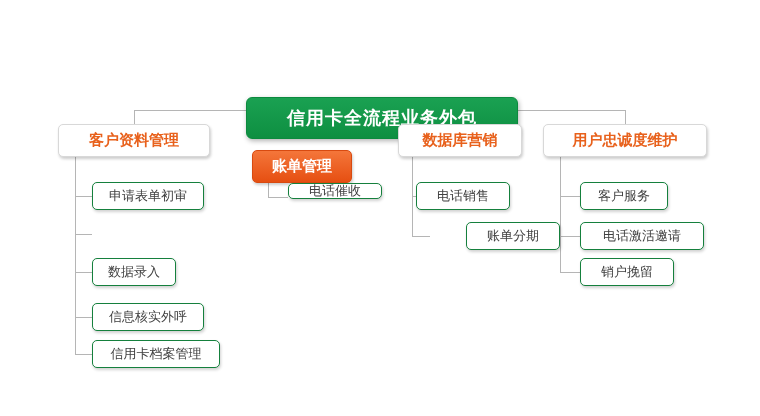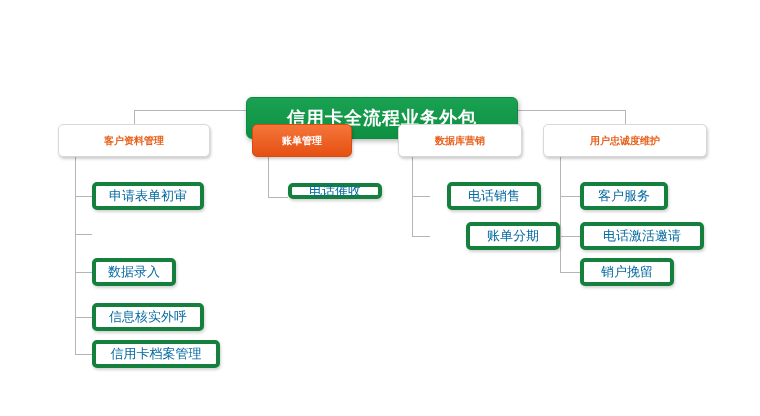--- a/index.html
+++ b/index.html
@@ -15,48 +15,49 @@
     background: #ffffff;
     overflow: hidden;
   }
   .node {
     position: absolute;
     box-sizing: border-box;
     display: flex;
     align-items: center;
     justify-content: center;
     background: #ffffff;
-    border: 4px solid #15803d;
+    border: 1px solid #15803d;
     border-radius: 5px;
     font-size: 13px;
-    color: #0369a1;
+    color: #404040;
     box-shadow: 1px 2px 3px rgba(0,0,0,0.18);
     white-space: nowrap;
   }
   .root-node {
     background: linear-gradient(#1aa152, #0e8f41);
     color: #ffffff;
     font-size: 18px;
     font-weight: bold;
     letter-spacing: 1px;
     border: 1px solid #0c8a3e;
     border-radius: 6px;
     box-shadow: 1px 2px 5px rgba(0,0,0,0.3);
   }
   .branch-node {
     color: #e8611c;
     font-weight: bold;
-    font-size: 10px;
+    font-size: 15px;
     border: 1px solid #d8d8d8;
     box-shadow: 1px 2px 3px rgba(0,0,0,0.2);
   }
   .branch-node.highlight {
     background: linear-gradient(#f4763a, #e64f12);
     color: #ffffff;
     border-color: #d84a10;
+    margin-top: 26px;
   }
   .vline, .hline {
     position: absolute;
     background: #b5b5b5;
   }
 </style>
 </head>
 <body>
 
 <div class="canvas">
@@ -94,20 +95,20 @@
   <div class="node branch-node" style="left:398px; top:124px; width:124px; height:33px;text-align:right;">数据库营销</div>
   <div class="node branch-node" style="left:543px; top:124px; width:164px; height:33px;">用户忠诚度维护</div>
 
   <div class="node" style="left:92px; top:182px; width:112px; height:28px;">申请表单初审</div>
   <div class="node" style="left:92px; top:258px; width:84px; height:28px;">数据录入</div>
   <div class="node" style="left:92px; top:303px; width:112px; height:28px;">信息核实外呼</div>
   <div class="node" style="left:92px; top:340px; width:128px; height:28px;">信用卡档案管理</div>
 
   <div class="node" style="left:288px; top:183px; width:94px; height:16px;">电话催收</div>
 
-  <div class="node" style="left:447px; top:182px; width:94px; height:28px;">电话销售</div>
+  <div class="node" style="left:416px; top:182px; width:94px; height:28px;">电话销售</div>
   <div class="node" style="left:430px; top:222px; width:94px; height:28px;margin-left:36px;">账单分期</div>
 
   <div class="node" style="left:580px; top:182px; width:88px; height:28px;">客户服务</div>
   <div class="node" style="left:580px; top:222px; width:124px; height:28px;">电话激活邀请</div>
   <div class="node" style="left:580px; top:258px; width:94px; height:28px;">销户挽留</div>
 
 </div>
 
 </body></html>

